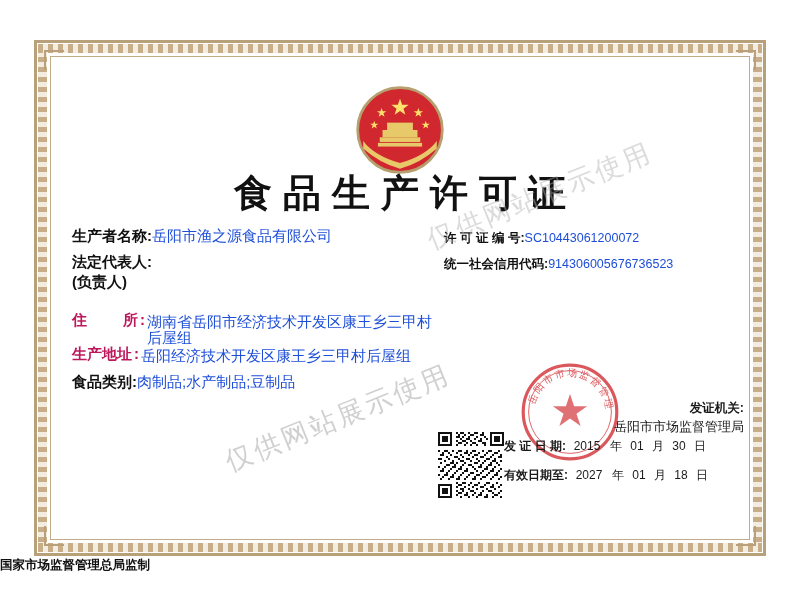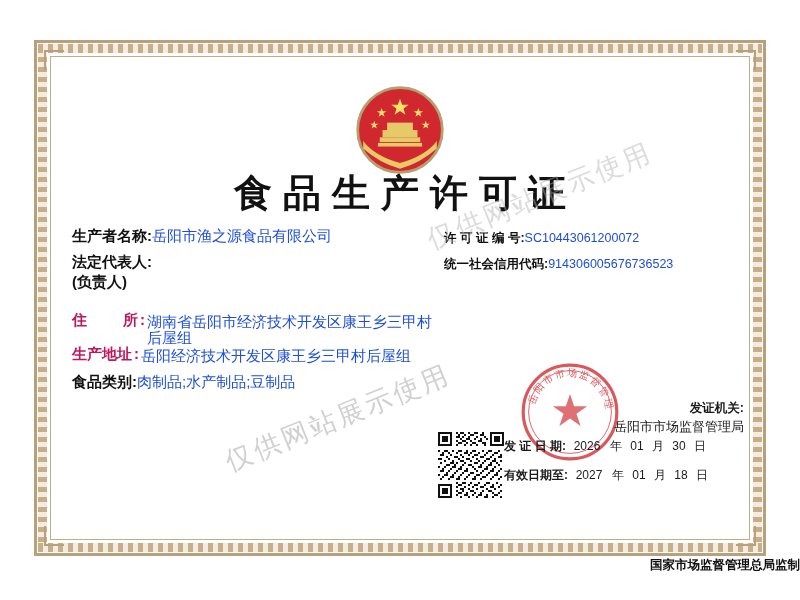--- a/index.html
+++ b/index.html
@@ -226,21 +226,21 @@
   }
   .wm1 { left: 218px; top: 400px; }
   .wm2 { left: 420px; top: 178px; color: rgba(175,175,175,0.45); }
 
   
   .footer {
     position: absolute;
     left: 0;
     bottom: 26px;
     width: 100%;
-    text-align: right;
+    text-align: left;
     font-size: 12.5px;
     font-weight: bold;
     color: #111;
   }
 </style>
 </head>
 <body>
 
 <div class="certificate">
 
@@ -549,21 +549,21 @@
           <rect x="23" y="32" width="2" height="1"></rect>
           <rect x="27" y="32" width="1" height="1"></rect>
           <rect x="31" y="32" width="1" height="1"></rect>
       </g>
     </svg>
   </div>
 
   <div class="dates">
     <div class="date-row">
       <span class="dlabel">发 证 日 期:</span>
-      <span class="num y">2026</span>
+      <span class="num y">2015</span>
       <span class="unit">年</span>
       <span class="num m">01</span>
       <span class="unit">月</span>
       <span class="num d">30</span>
       <span class="unit">日</span>
     </div>
     <div class="date-row">
       <span class="dlabel">有效日期至:</span>
       <span class="num y">2027</span>
       <span class="unit">年</span>

